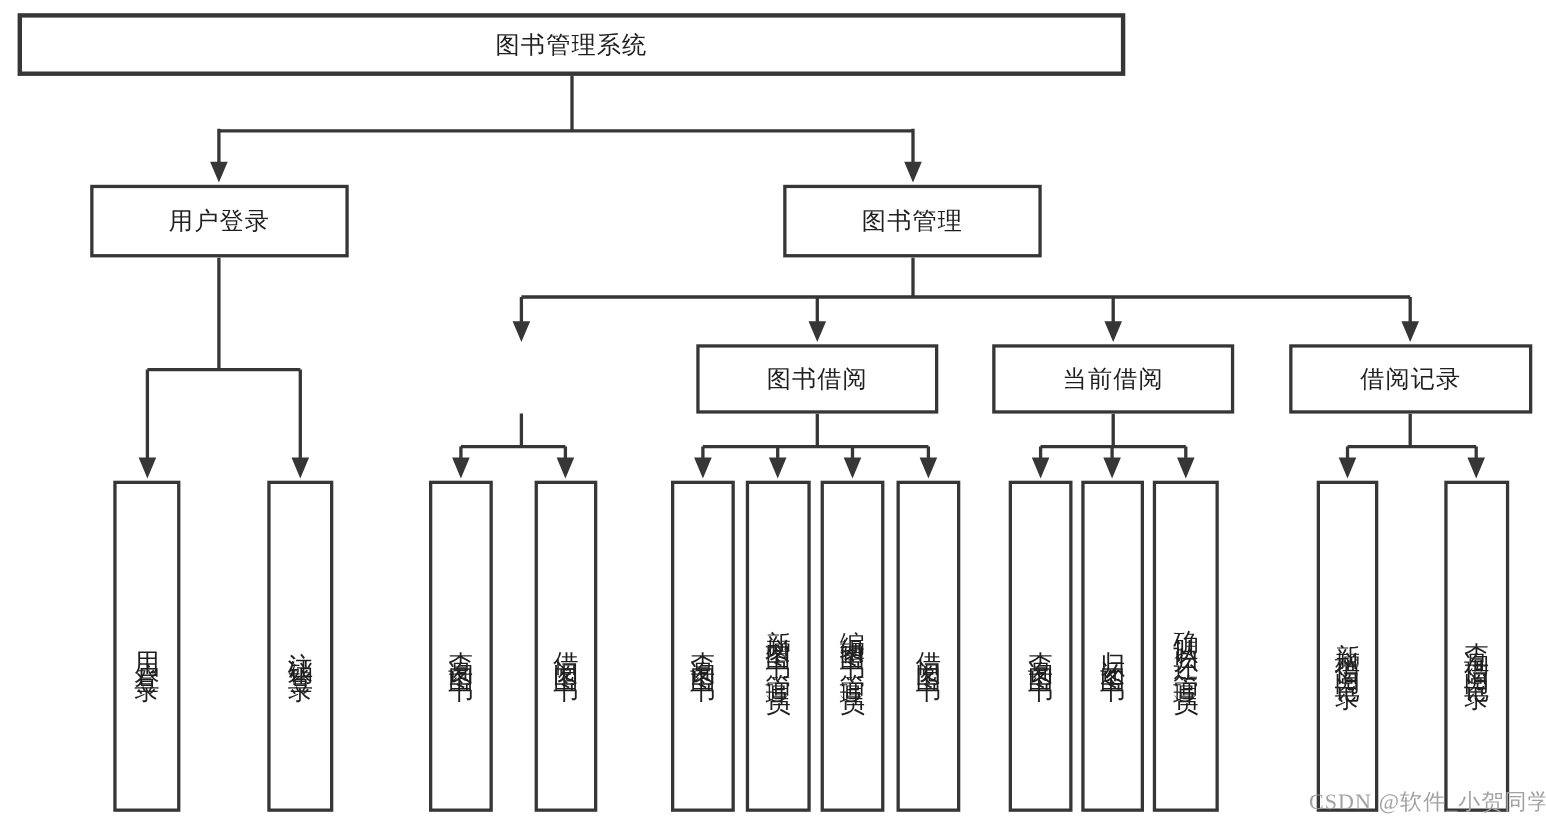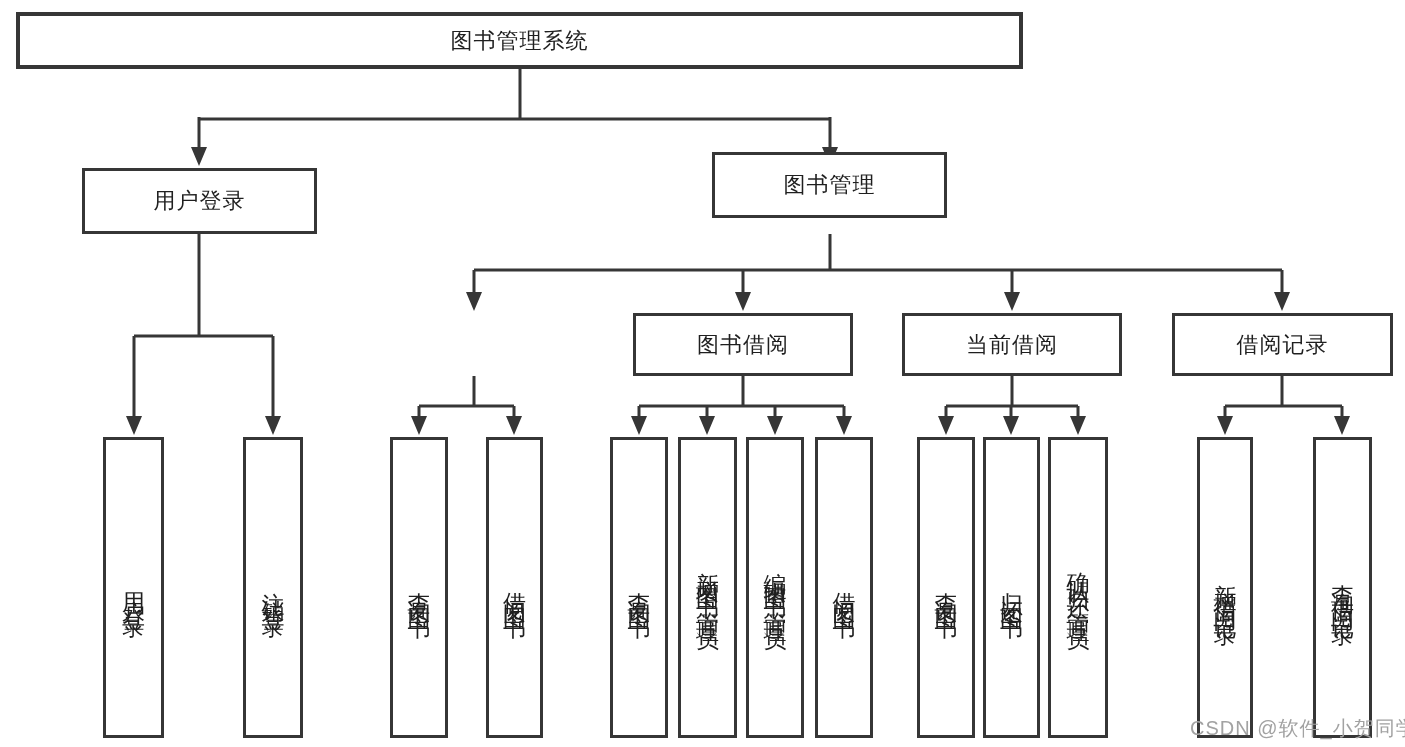--- a/index.html
+++ b/index.html
@@ -2,21 +2,21 @@
 <html><head>
 <meta charset="utf-8">
 <style>
   html, body { margin: 0; padding: 0; background: #ffffff; }
   .stage {
     position: relative;
     width: 1405px;
     height: 747px;
     background: #ffffff;
     overflow: hidden;
-    font-family: Liberation Sans, sans-serif;
+    font-family: Liberation Serif, serif;
   }
   .wires {
     position: absolute;
     left: 0; top: 0;
     width: 1405px; height: 747px;
   }
   .box {
     position: absolute;
     box-sizing: border-box;
     border: 3px solid #363636;
@@ -74,21 +74,21 @@
            M767 416 L783 416 L775 435 Z M836 416 L852 416 L844 435 Z
            M938 416 L954 416 L946 435 Z M1003 416 L1019 416 L1011 435 Z
            M1070 416 L1086 416 L1078 435 Z M1217 416 L1233 416 L1225 435 Z
            M1334 416 L1350 416 L1342 435 Z"></path>
     </g>
   </svg>
 
   <div class="box root" style="left:16px;top:12px;width:1007px;height:57px">图书管理系统</div>
 
   <div class="box" style="left:82px;top:168px;width:235px;height:66px">用户登录</div>
-  <div class="box" style="left:712px;top:152px;width:235px;height:66px">图书管理</div>
+  <div class="box" style="left:712px;top:168px;width:235px;height:66px">图书管理</div>
 
   <div class="box" style="left:633px;top:313px;width:220px;height:63px">图书借阅</div>
   <div class="box" style="left:902px;top:313px;width:220px;height:63px">当前借阅</div>
   <div class="box" style="left:1172px;top:313px;width:221px;height:63px">借阅记录</div>
 
   <div class="box v" style="left:103px;top:437px;width:61px;height:301px">用户登录</div>
   <div class="box v" style="left:243px;top:437px;width:60px;height:301px">注销登录</div>
 
   <div class="box v" style="left:390px;top:437px;width:58px;height:301px">查询图书</div>
   <div class="box v" style="left:486px;top:437px;width:57px;height:301px">借阅图书</div>

